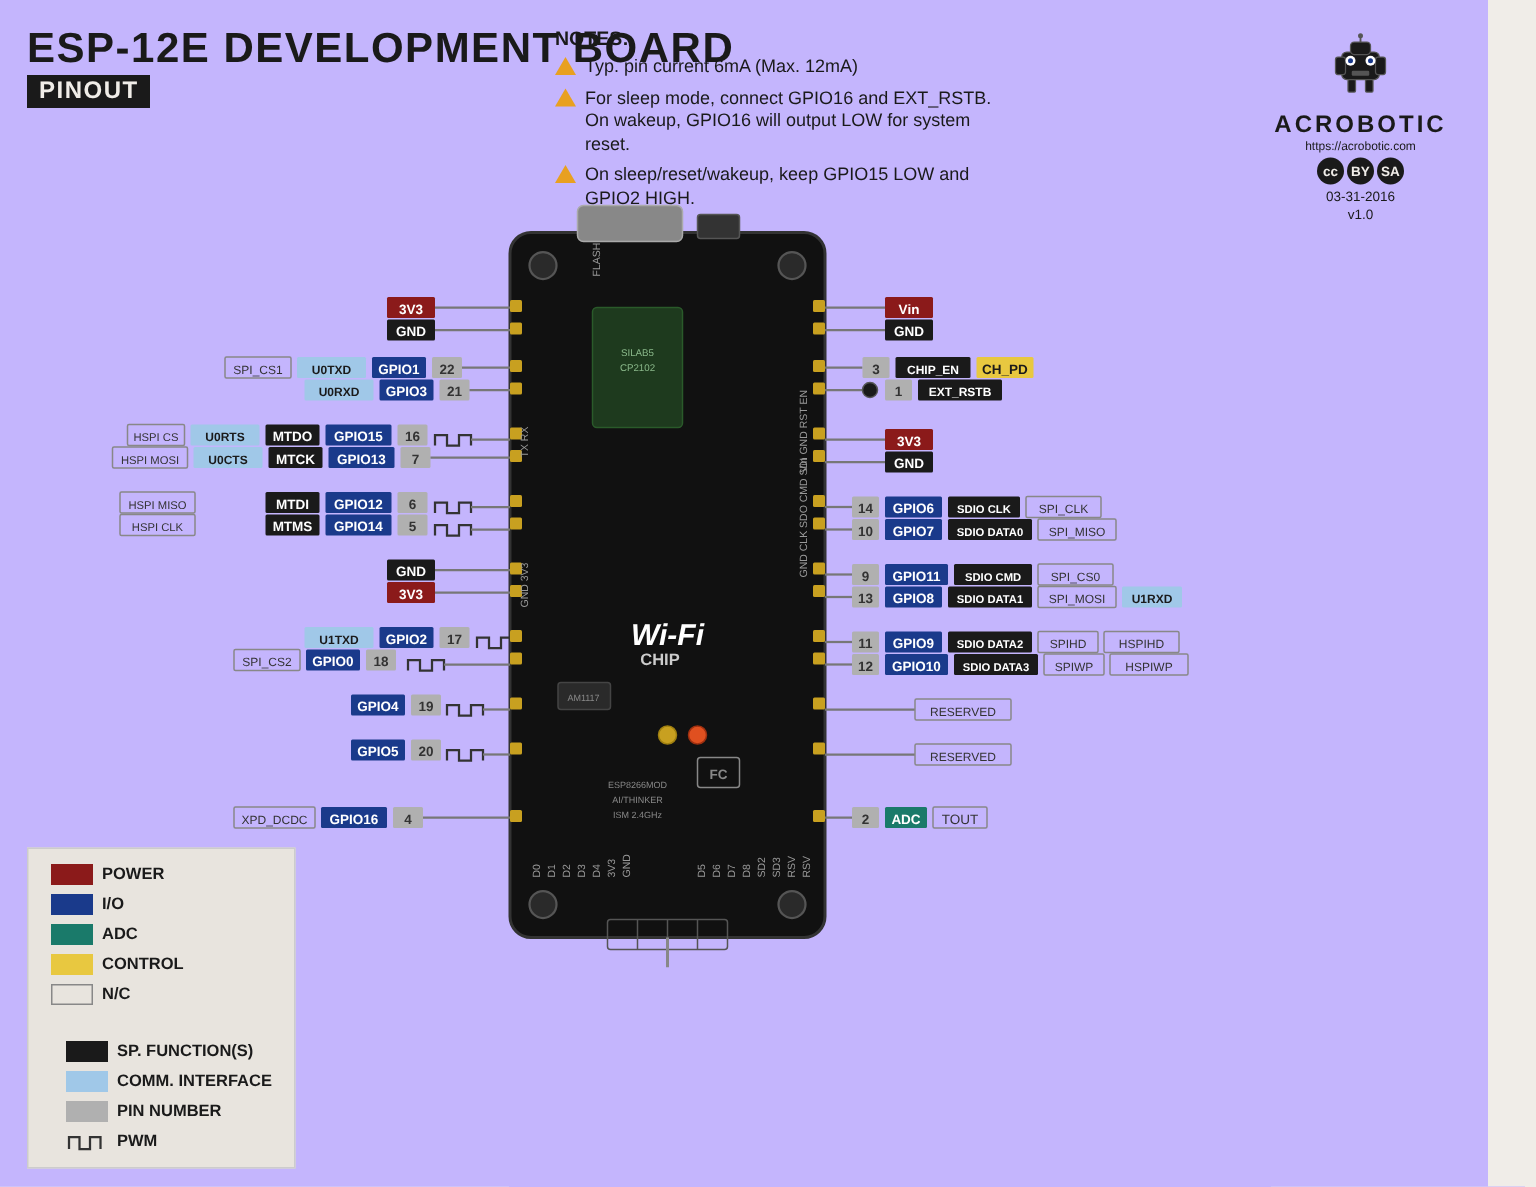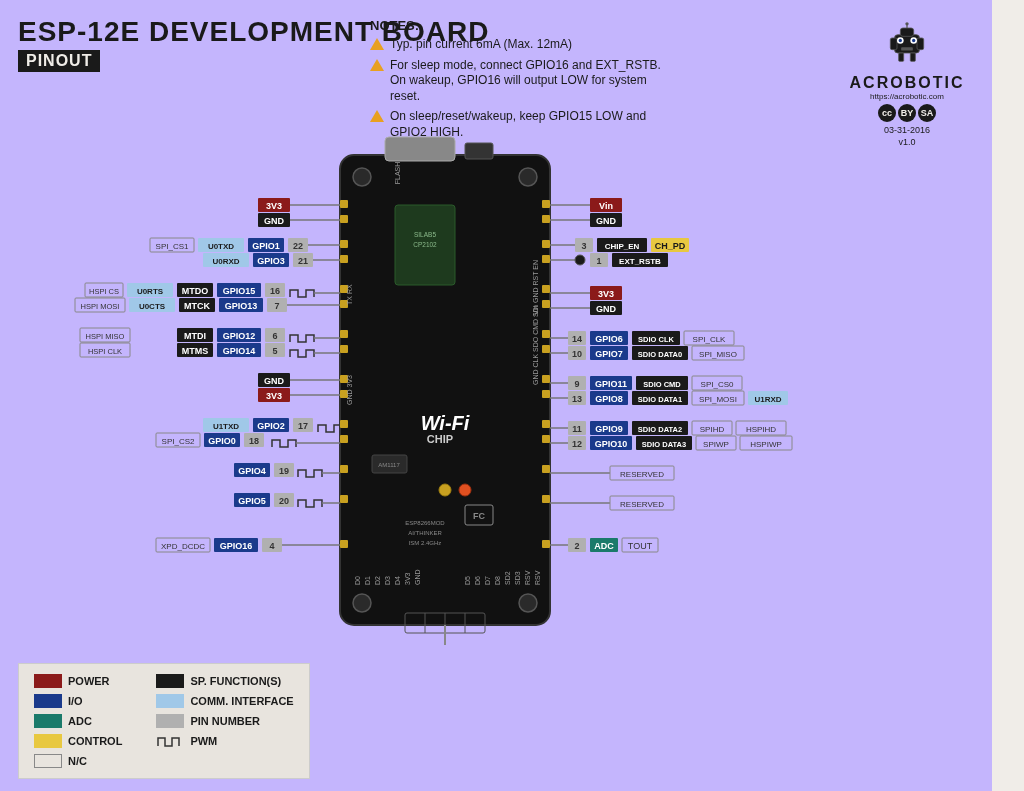--- a/index.html
+++ b/index.html
@@ -524,21 +524,21 @@
     <text x="567" y="414" fill="#333" font-size="9" font-family="Arial" font-weight="bold" text-anchor="middle">2</text>
     <rect x="580" y="403" width="28" height="14" rx="1" fill="#1a7a6a"></rect>
     <text x="594" y="414" fill="white" font-size="9" font-family="Arial" font-weight="bold" text-anchor="middle">ADC</text>
     <rect x="612" y="403" width="36" height="14" rx="1" fill="none" stroke="#888" stroke-width="1"></rect>
     <text x="630" y="414" fill="#333" font-size="9" font-family="Arial" text-anchor="middle">TOUT</text>
 
     <text x="430" y="308" fill="#ccc" font-size="11" font-family="Arial" font-weight="900" text-anchor="middle">CHIP</text>
 
   </svg>
 
-  <div style="position:absolute; bottom:12px; left:18px; display:flex; gap:24px; background:#e8e4de; padding:10px 15px; border:1px solid #ccc;">
+  <div style="position:absolute; bottom:12px; left:18px; display:flex; gap:24px; background:#e8e4de; padding:10px 15px; border:1px solid #ccc;flex-direction:column;">
 
     <div style="display:flex; flex-direction:column; gap:6px;">
       <div class="legend-item">
         <span style="width:28px;height:14px;background:#8b1a1a;display:inline-block;"></span>
         <span style="font-size:11px;font-weight:700;">POWER</span>
       </div>
       <div class="legend-item">
         <span style="width:28px;height:14px;background:#1a3a8b;display:inline-block;"></span>
         <span style="font-size:11px;font-weight:700;">I/O</span>
       </div>

